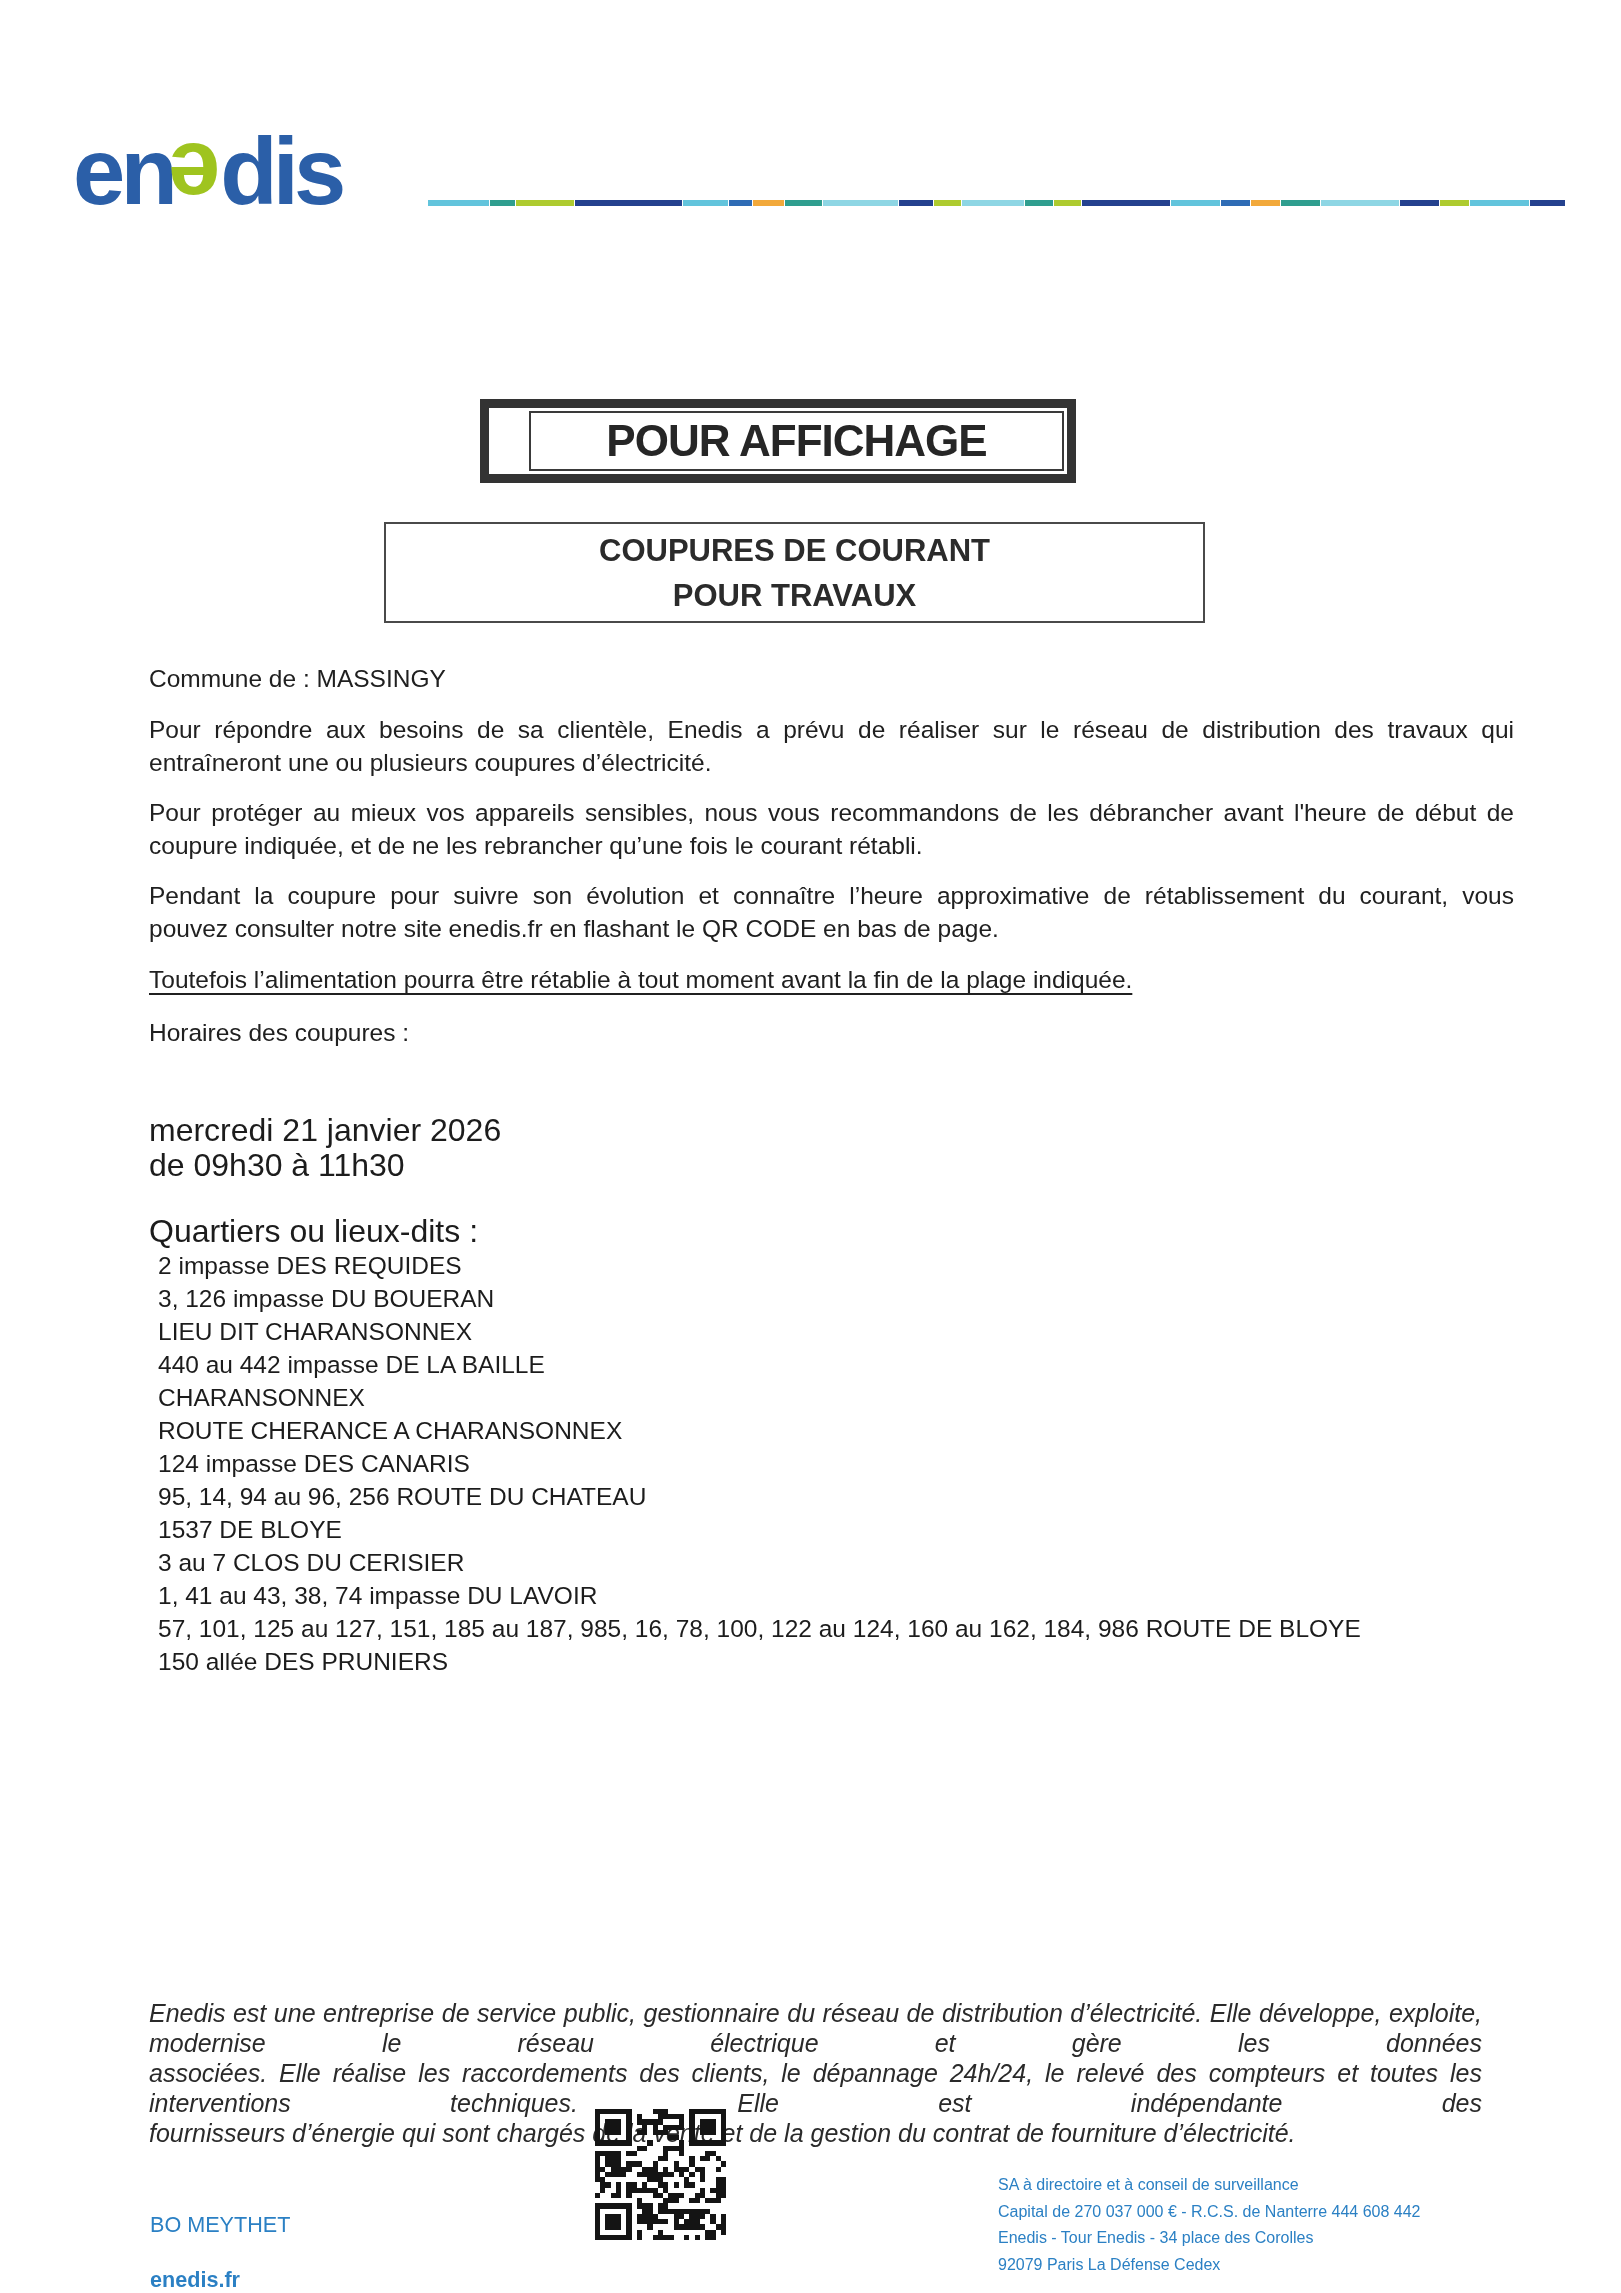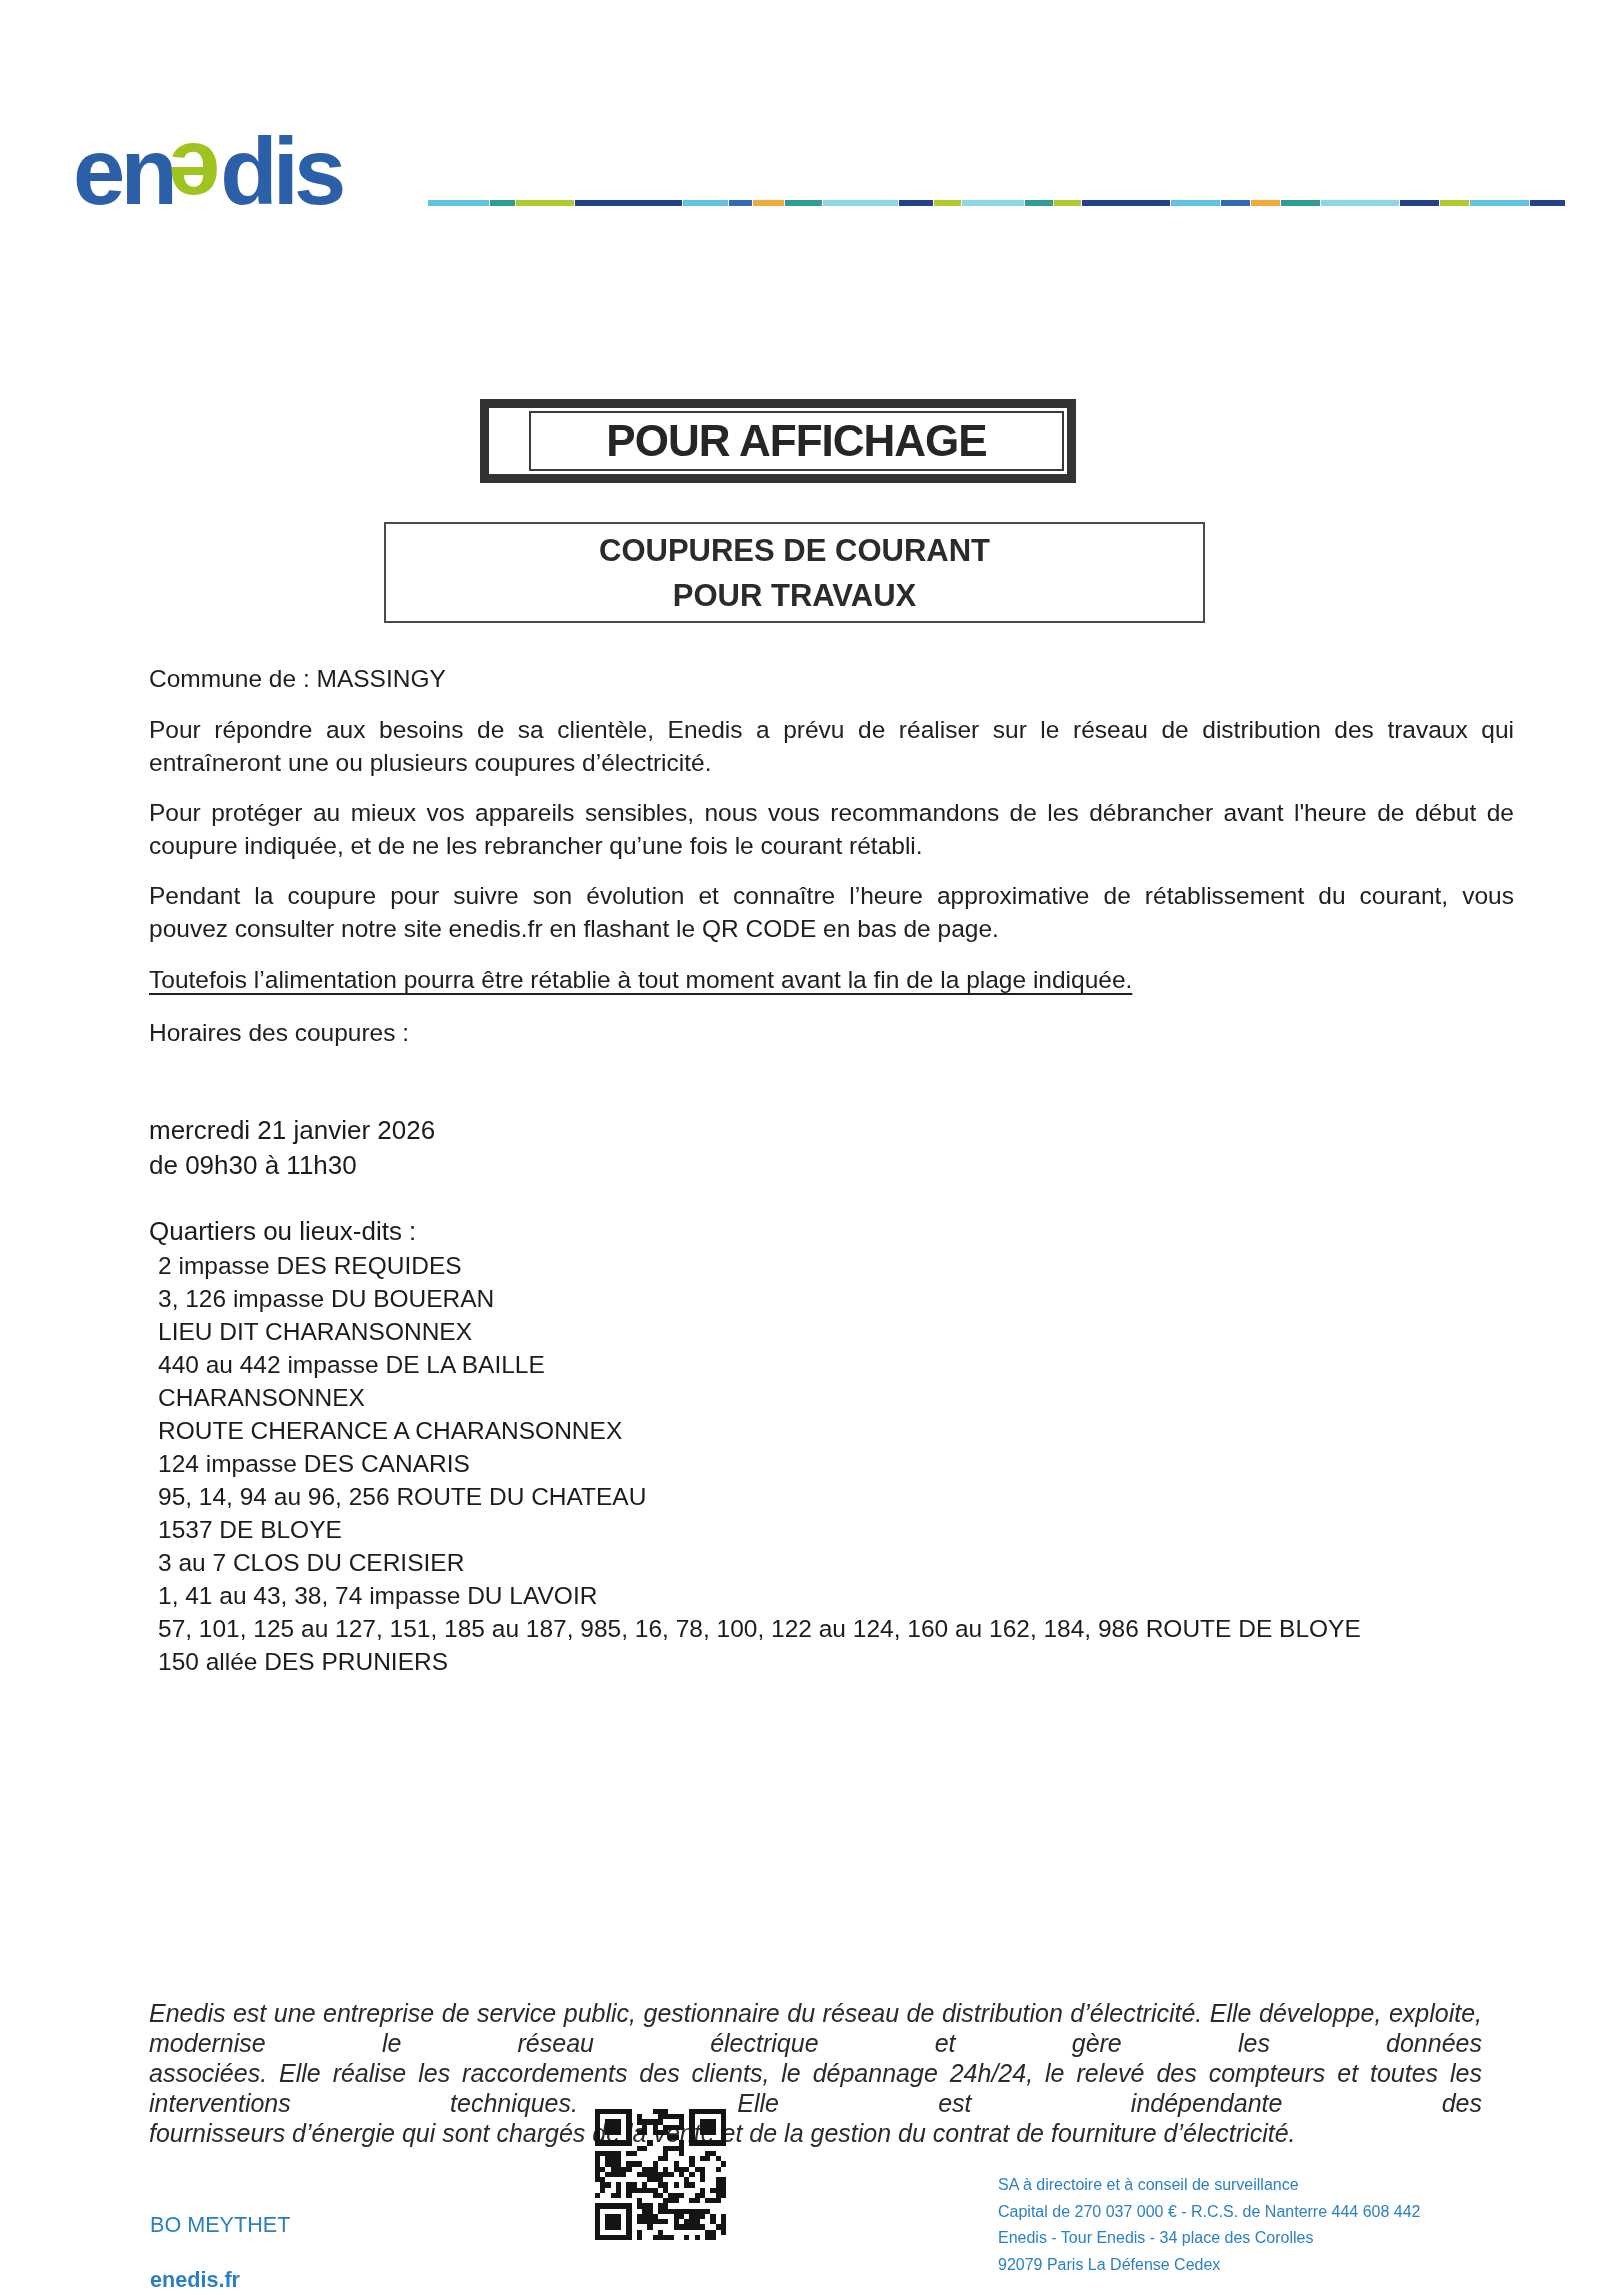--- a/index.html
+++ b/index.html
@@ -24,21 +24,21 @@
   .coupures-box{position:absolute;left:384px;top:522px;width:821px;height:101px;
         box-sizing:border-box;border:2.9px solid #4a4a4a;background:#fff;
         display:flex;flex-direction:column;align-items:center;justify-content:center;}
   .coupures-box div{font-size:31px;font-weight:700;color:#2b2b2b;line-height:45px;}
 
   
   .bodytext{position:absolute;left:149px;width:1365px;font-size:24.5px;line-height:33px;color:#202020;}
   .jline{text-align:justify;text-align-last:justify;}
   .notice{text-decoration:underline;text-underline-offset:4.9px;}
 
-  .list-line{position:absolute;left:149px;font-size:26px;line-height:33px;color:#1c1c1c;white-space:nowrap;}
+  .list-line{position:absolute;left:149px;font-size:32px;line-height:33px;color:#1c1c1c;white-space:nowrap;}
   .loc-list{position:absolute;left:158px;top:1249px;font-size:24.5px;line-height:33px;color:#1c1c1c;}
   .loc-list div{white-space:nowrap;}
 
   
   .about{position:absolute;left:149px;top:1998px;width:1333px;font-size:25px;
          line-height:30px;font-style:italic;color:#2a2a2a;}
   .qr{position:absolute;left:595px;top:2109px;width:131px;height:131px;}
   .qr svg{width:131px;height:131px;shape-rendering:crispEdges;}
   .bo-block{position:absolute;left:150px;top:2211px;font-size:21.6px;line-height:27.4px;color:#2b80c4;}
   .bo-block .site{font-weight:700;margin-top:28px;}

